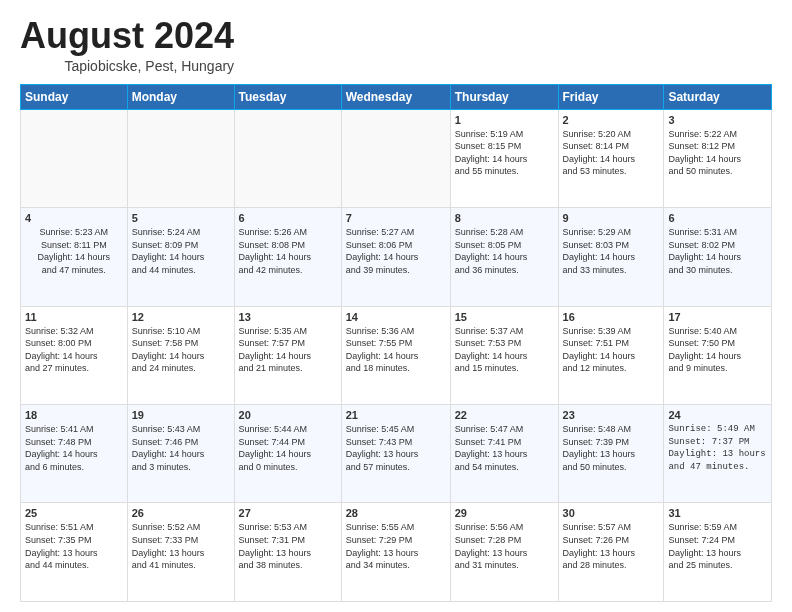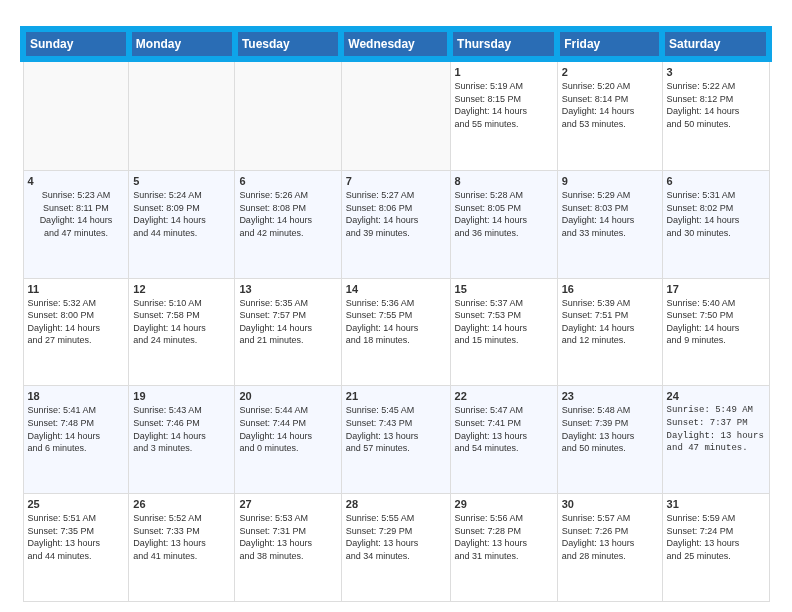--- a/index.html
+++ b/index.html
@@ -71,21 +71,21 @@
       border-collapse: collapse;
       flex: 1;
     }
     thead tr th {
       background: #2a6db5;
       color: #fff;
       font-size: 12px;
       font-weight: bold;
       padding: 5px 4px;
       text-align: left;
-      border: 6px solid #0ea5e9;
+      border: 1px solid #0ea5e9;
     }
     tbody tr {
       border-bottom: 1px solid #ddd;
     }
     tbody tr td {
       vertical-align: top;
       padding: 4px 4px;
       font-size: 9.5px;
       color: #333;
       border: 1px solid #ddd;
@@ -119,20 +119,24 @@
       margin-top: 6px;
       text-align: left;
       padding-left: 2px;
     }
   </style>
 </head>
 <body>
 
 <div class="page">
   <div class="header">
+    <div class="title-block">
+      <div class="main-title">August 2024</div>
+      <div class="subtitle">Tapiobicske, Pest, Hungary</div>
+    </div>
   </div>
 
   <div class="calendar">
     <table>
       <thead>
         <tr>
           <th>Sunday</th>
           <th>Monday</th>
           <th>Tuesday</th>
           <th>Wednesday</th>

